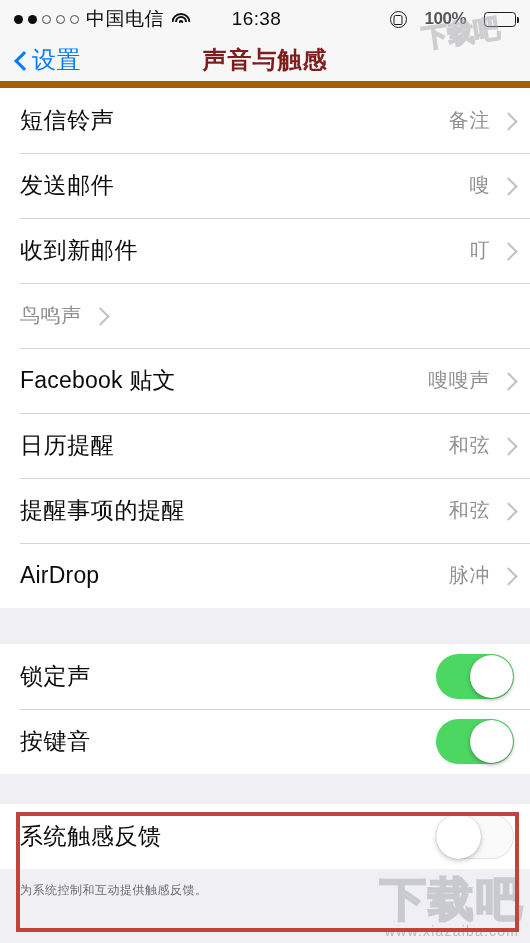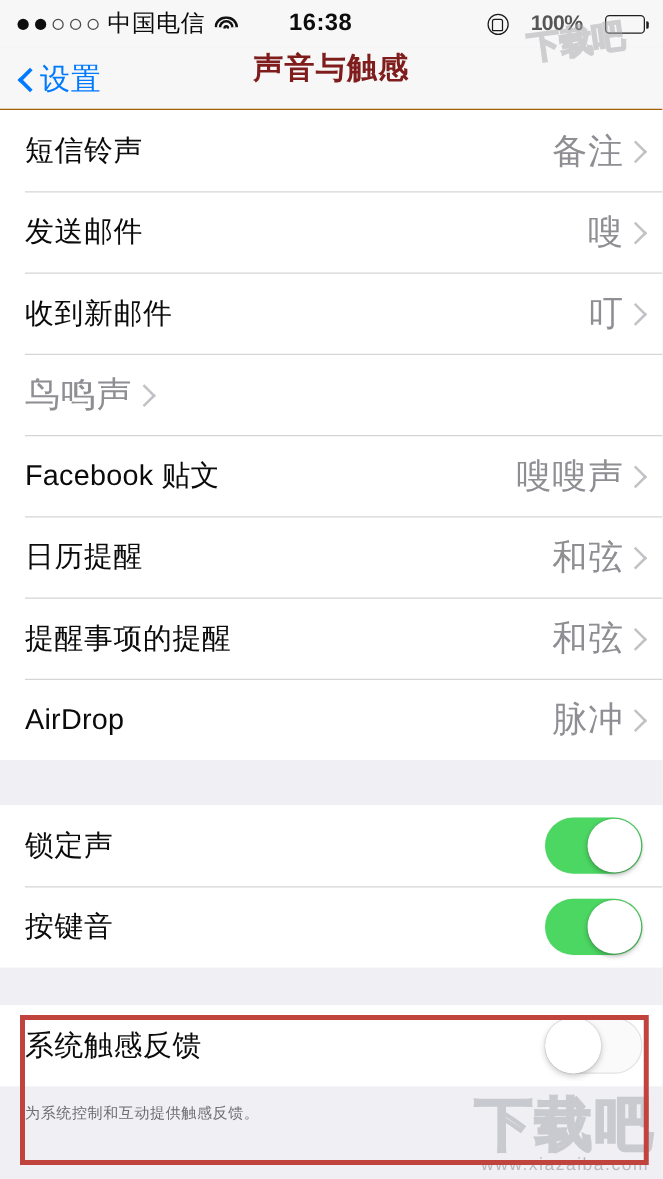--- a/index.html
+++ b/index.html
@@ -26,21 +26,21 @@
   .wifi { width:19px; height:14px; position:relative; display:inline-block; }
   .wifi i {
     position:absolute; left:50%; border:2px solid #111; border-bottom:none;
     border-radius:50% 50% 0 0 / 100% 100% 0 0; transform:translateX(-50%);
   }
   .wifi i:nth-child(1){ width:19px; height:9px; top:1px; }
   .wifi i:nth-child(2){ width:12px; height:6px; top:4px; }
   .wifi i:nth-child(3){ width:5px;  height:3px; top:8px; border-width:2.2px; }
   .sb-time {
     position:absolute; left:0; right:17px; text-align:center;
-    font-size:19px; font-weight:bold; color:#0d0d0d; letter-spacing:.4px;
+    font-size:19px; font-weight:normal; color:#0d0d0d; letter-spacing:.4px;
   }
   .sb-right {
     margin-left:auto; display:flex; align-items:center; gap:18px; position:relative; z-index:2;
   }
   .rotlock { width:17px; height:17px; border:1.6px solid #1a1a1a; border-radius:50%; position:relative; }
   .rotlock:after {
     content:""; position:absolute; left:50%; top:3px; transform:translateX(-50%);
     width:7px; height:8px; border:1.5px solid #1a1a1a; border-radius:2px 2px 1px 1px;
   }
   .batt-pct { font-size:17px; color:#2a2a2a; font-weight:600; opacity:.78; letter-spacing:-.5px; }
@@ -50,21 +50,21 @@
   }
   .batt:after {
     content:""; position:absolute; right:-4px; top:4px; width:2.4px; height:6px;
     background:#1f1f1f; border-radius:0 1.5px 1.5px 0;
   }
   .batt .fill { height:100%; background:#1f1f1f; border-radius:1.5px; }
 
   
   .navbar {
     position:relative; height:50px; background:#f7f7f7;
-    display:flex; border-bottom:1px solid #a16207;
+    display:flex; align-items:center; border-bottom:7px solid #a16207;
   }
   .backbtn { display:flex; align-items:center; gap:5px; padding-left:14px; cursor:pointer; }
   .chev-back { width:13px; height:13px; position:relative; }
   .chev-back:before {
     content:""; position:absolute; left:3px; top:1px; width:11px; height:11px;
     border-left:3.4px solid #007aff; border-bottom:3.4px solid #007aff;
     transform:rotate(45deg);
   }
   .back-label { font-size:24px; color:#007aff; letter-spacing:.5px; }
   .nav-title {
@@ -78,21 +78,21 @@
   .group { background:#ffffff; }
   .row {
     position:relative; display:flex; align-items:center;
     height:65px; padding:0 16px 0 20px; background:#ffffff; cursor:pointer;
   }
   .row + .row:before {
     content:""; position:absolute; left:20px; right:0; top:0; height:1px; background:#d5d5d9;
   }
   .row-title { font-size:23px; color:#0b0b0b; letter-spacing:.6px; flex:1; }
   .row-title.latin { letter-spacing:.2px; }
-  .row-value { font-size:28px; color:#8e8e93; letter-spacing:.6px; margin-right:3px; }
+  .row-value { font-size:20px; color:#8e8e93; letter-spacing:.6px; margin-right:12px; }
   .chev {
     width:12px; height:12px; position:relative; flex:none;
   }
   .chev:before {
     content:""; position:absolute; left:0; top:0; width:11px; height:11px;
     border-right:2.6px solid #c2c2c6; border-top:2.6px solid #c2c2c6;
     transform:rotate(45deg);
   }
 
   .gap { height:36px; background:#efeff4; }

